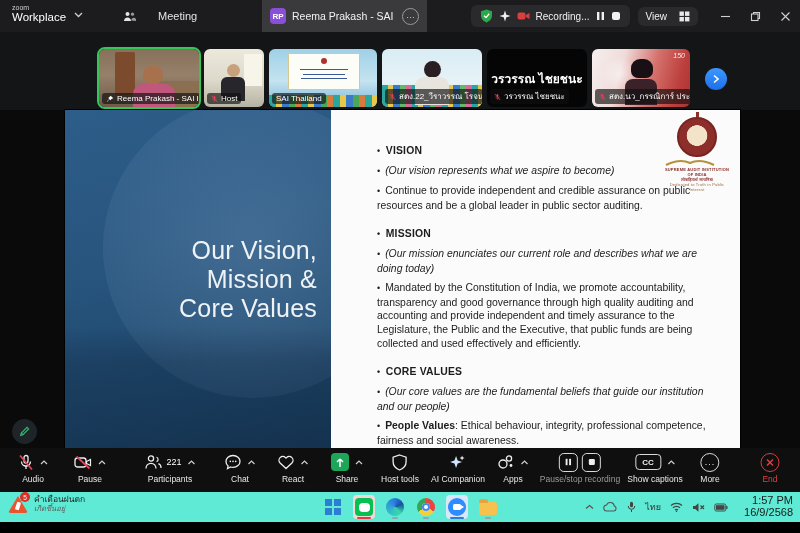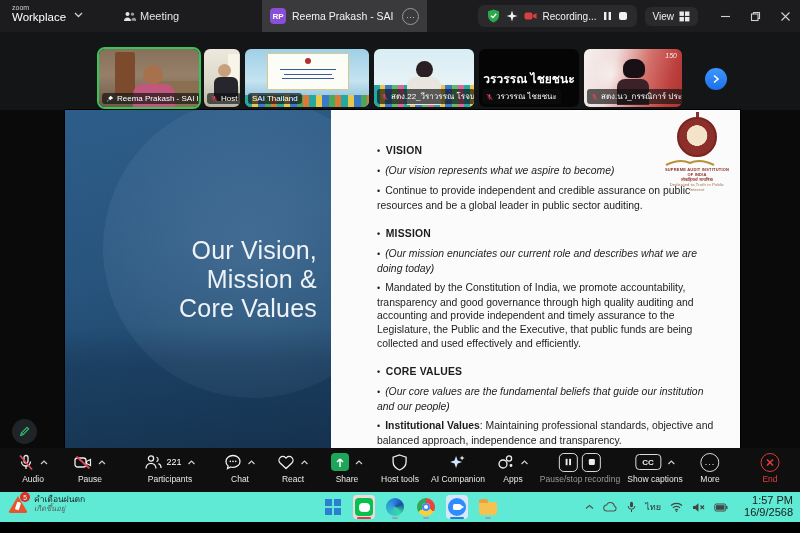--- a/index.html
+++ b/index.html
@@ -7,33 +7,33 @@
           font-family:"Liberation Sans",sans-serif;-webkit-font-smoothing:antialiased;}
   svg{display:block;}
 
   
   .titlebar{position:absolute;top:0;left:0;right:0;height:32px;background:#1c1c1e;color:#e8e8e8;}
   .brand{position:absolute;left:12px;top:4px;display:flex;align-items:flex-start;gap:8px;}
   .brand .stack{display:flex;flex-direction:column;line-height:1;}
   .brand .z{font-size:7px;color:#cfcfcf;margin-bottom:1px;}
   .brand .w{font-size:11.5px;color:#fff;}
   .brand .chev{margin-top:8px;}
-  .tab-meeting{position:absolute;left:115px;top:0;height:32px;display:flex;align-items:center;gap:4px;
+  .tab-meeting{position:absolute;left:115px;top:0;height:32px;display:flex;align-items:center;gap:22px;
                font-size:11px;color:#e4e4e4;padding:0 8px;}
   .tab-share{position:absolute;left:262px;top:0;height:32px;background:#3a3a3d;display:flex;align-items:center;
              gap:6px;padding:0 8px;font-size:10.5px;color:#f2f2f2;max-width:158px;}
   .tab-share .avatar{width:16px;height:16px;border-radius:4px;background:#8a4fd8;color:#fff;font-size:8px;
              display:flex;align-items:center;justify-content:center;font-weight:bold;flex:0 0 auto;}
   .tab-share .ttl{white-space:nowrap;overflow:hidden;max-width:104px;}
   .tab-share .dots{width:15px;height:15px;border:1px solid #9a9a9a;border-radius:50%;color:#cfcfcf;
              font-size:9px;line-height:12px;text-align:center;flex:0 0 auto;}
   .tb-right{position:absolute;right:0;top:0;height:32px;display:flex;align-items:center;}
   .recpill{display:flex;align-items:center;gap:6px;background:#2a2a2c;border-radius:6px;padding:4px 9px;}
   .recpill .txt{font-size:10px;color:#f0f0f0;}
-  .viewpill{display:flex;align-items:center;gap:5px;background:#2a2a2c;border-radius:6px;padding:4px 8px;
+  .viewpill{display:flex;align-items:center;gap:12px;background:#2a2a2c;border-radius:6px;padding:4px 8px;
             margin-left:8px;font-size:10px;color:#f0f0f0;}
   .winctl{display:flex;margin-left:12px;}
   .winctl>div{width:30px;height:32px;display:flex;align-items:center;justify-content:center;}
 
   
   .strip{position:absolute;top:32px;left:0;right:0;height:78px;background:#141517;}
   .thumbs{position:absolute;left:99px;top:17px;display:flex;gap:5px;align-items:flex-start;}
   .thumb{position:relative;height:58px;border-radius:6px;overflow:hidden;background:#222;flex:0 0 auto;}
   .thumb.active{outline:2px solid #35c65a;outline-offset:0;}
   .nlabel{position:absolute;left:3px;bottom:3px;display:flex;align-items:center;gap:3px;
@@ -267,39 +267,39 @@
         <div class="nlabel">
           <span>
               <svg width="8" height="8" viewBox="0 0 12 12">
                 <path d="M7 1l4 4-2.4.6L6.5 8 5 6.5 1.8 10.2l-.6-.6L4.9 6 3.4 4.5 6.4 2z" fill="#fff"></path>
               </svg>
             </span>
           <span>Reema Prakash - SAI I...</span>
         </div>
       </div>
 
-      <div class="thumb" style="width:36px">
+      <div class="thumb" style="width:60px">
         <div class="d t2bg"></div>
         <div class="d t2win"></div>
         <div class="d head t2head"></div>
         <div class="d t2body"></div>
         <div class="nlabel">
           <span>
               <svg width="7" height="8" viewBox="0 0 12 12">
                 <rect x="4.6" y="1" width="2.8" height="5.6" rx="1.4" fill="#e0455a"></rect>
                 <path d="M3 5.5a3 3 0 0 0 6 0" stroke="#e0455a" fill="none"></path>
                 <line x1="6" y1="8.6" x2="6" y2="10.6" stroke="#e0455a"></line>
                 <line x1="1.6" y1="1" x2="10.6" y2="11" stroke="#e0455a" stroke-width="1.5"></line>
               </svg>
             </span>
           <span>Host</span>
         </div>
       </div>
 
-      <div class="thumb" style="width:124px">
+      <div class="thumb" style="width:108px">
         <div class="d t3bg"></div>
         <div class="d t3cert">
           <div class="d t3dot"></div>
           <div class="d t3l" style="top:42%;width:70%"></div>
           <div class="d t3l" style="top:56%;width:60%;left:20%"></div>
           <div class="d t3l" style="top:70%;width:66%;left:17%"></div>
         </div>
         <div class="d t3sky"></div>
         <div class="nlabel">
           <span>SAI Thailand</span>
@@ -409,21 +409,20 @@
 
         <div class="sec">
           <p class="hd">MISSION</p>
           <p class="it">(Our mission enunciates our current role and describes what we are doing today)</p>
           <p>Mandated by the Constitution of India, we promote accountability, transparency and good governance through high quality auditing and accounting and provide independent and timely assurance to the Legislature, the Public and the Executive, that public funds are being collected and used effectively and efficiently.</p>
         </div>
 
         <div class="sec">
           <p class="hd">CORE VALUES</p>
           <p class="it">(Our core values are the fundamental beliefs that guide our institution and our people)</p>
-          <p><b>Institutional Values</b><span>: Maintaining professional standards, objective and balanced approach, independence and transparency.</span></p>
           <p><b>People Values</b><span>: Ethical behaviour, integrity, professional competence, fairness and social awareness.</span></p>
         </div>
       </div>
     </div>
     <div class="annotate">
       <span>
         <svg width="13" height="13" viewBox="0 0 16 16">
             <path d="M3.2 12.8l.9-2.9 7-7 2 2-7 7-2.9.9z" fill="none" stroke="#2fbf71" stroke-width="1.3"></path>
             <line x1="4.1" y1="9.9" x2="6.1" y2="11.9" stroke="#2fbf71" stroke-width="1.3"></line>
           </svg>

